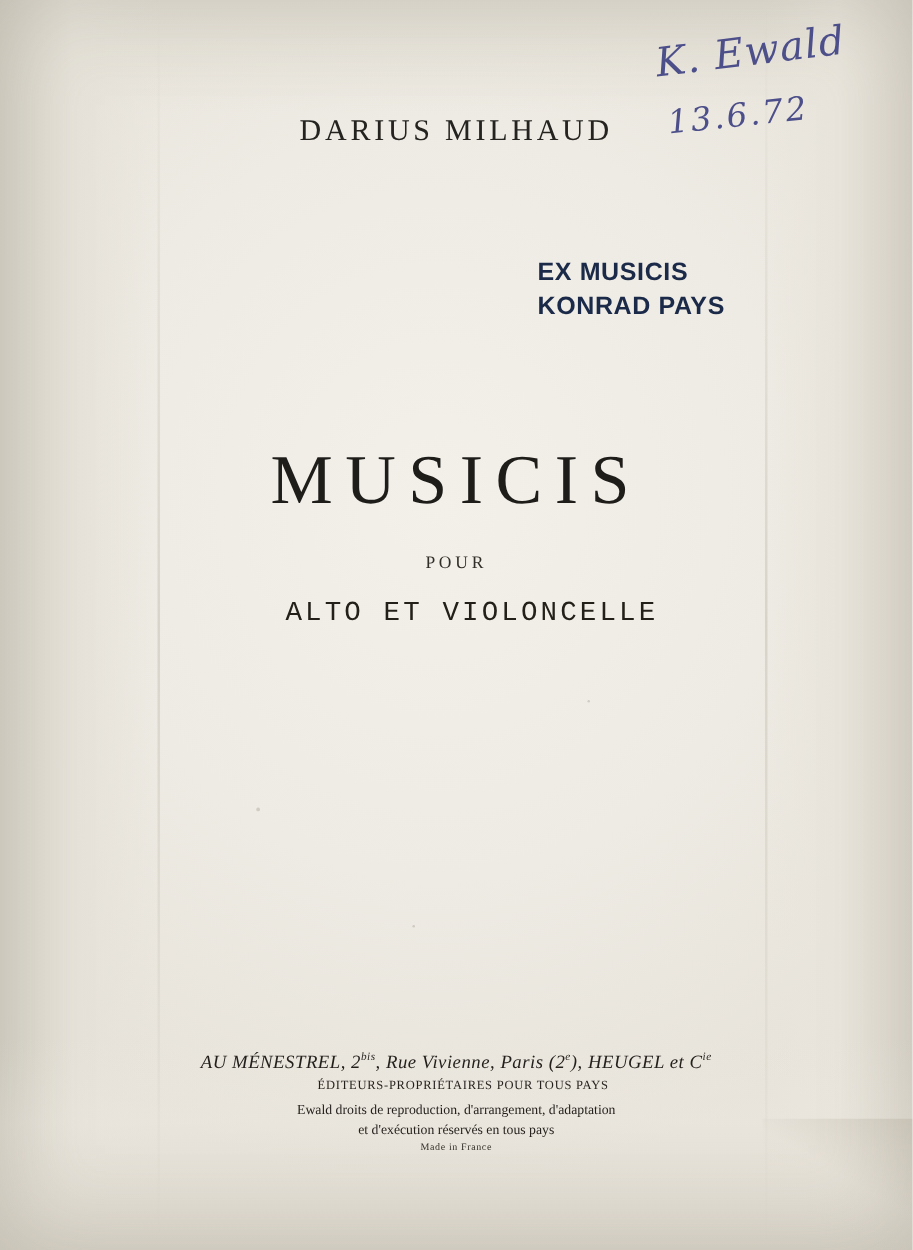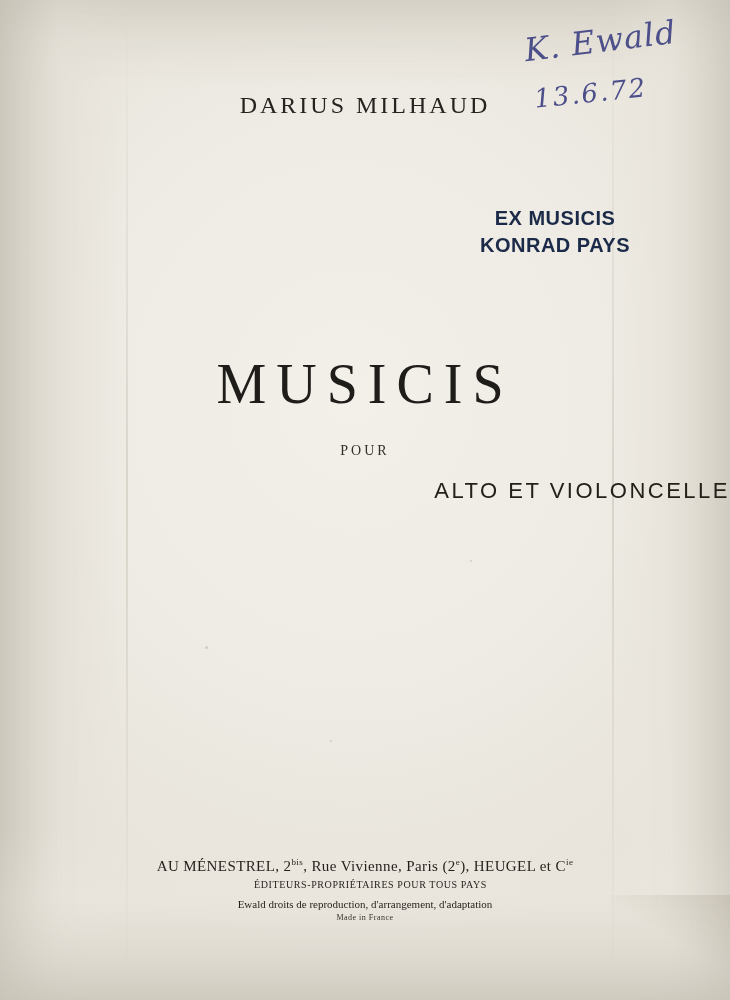--- a/index.html
+++ b/index.html
@@ -84,21 +84,21 @@
     font-size: 24px;
     letter-spacing: 3px;
     color: #25231f;
   }
 
   .stamp {
     position: absolute;
     left: 430px;
     top: 205px;
     width: 250px;
-    text-align: center;
+    text-align: left;
     font-family: "Liberation Sans", sans-serif;
     font-weight: bold;
     font-size: 20px;
     letter-spacing: 0.5px;
     line-height: 1.35;
     color: #1b2a48;
   }
 
   .title {
     position: absolute;
@@ -119,22 +119,22 @@
     font-family: "Liberation Serif", serif;
     font-size: 14px;
     letter-spacing: 3px;
     color: #312e29;
   }
 
   .instruments {
     position: absolute;
     left: 0; right: 0;
     top: 478px;
-    text-align: right;
-    font-family: Liberation Sans, sans-serif;
+    text-align: center;
+    font-family: Liberation Mono, monospace;
     font-size: 22px;
     letter-spacing: 2.5px;
     color: #232019;
     padding-left: 25px;
   }
 
   
   .hw {
     position: absolute;
     font-family: "DejaVu Serif", serif;
@@ -162,20 +162,21 @@
     position: absolute;
     left: 0; right: 0;
     bottom: 78px;
     text-align: center;
     color: #231f1b;
   }
   .imprint-line1 {
     font-family: "Liberation Serif", serif;
     font-size: 15px;
     letter-spacing: 0.4px;
+    font-style: italic;
   }
   .imprint-line1 sup {
     font-size: 9px;
     vertical-align: super;
   }
   .imprint-line2 {
     font-family: "Liberation Serif", serif;
     font-size: 10px;
     letter-spacing: 0.6px;
     margin-top: 4px;
@@ -234,17 +235,18 @@
 
   <div class="hw hw-name">K. Ewald</div>
 
   <div class="hw hw-date">13.6.72</div>
 
   <div class="imprint">
     <div class="imprint-line1"><span>AU MÉNESTREL, 2</span><sup>bis</sup><span>, Rue Vivienne, Paris (2</span><sup>e</sup><span>), HEUGEL et C</span><sup>ie</sup></div>
     <div class="imprint-line2">ÉDITEURS-PROPRIÉTAIRES POUR TOUS PAYS</div>
     <div class="imprint-rights">
       <div>Ewald droits de reproduction, d'arrangement, d'adaptation</div>
+      <div>et d'exécution réservés en tous pays</div>
     </div>
     <div class="imprint-made">Made in France</div>
   </div>
 
 </div>
 
 </body></html>

